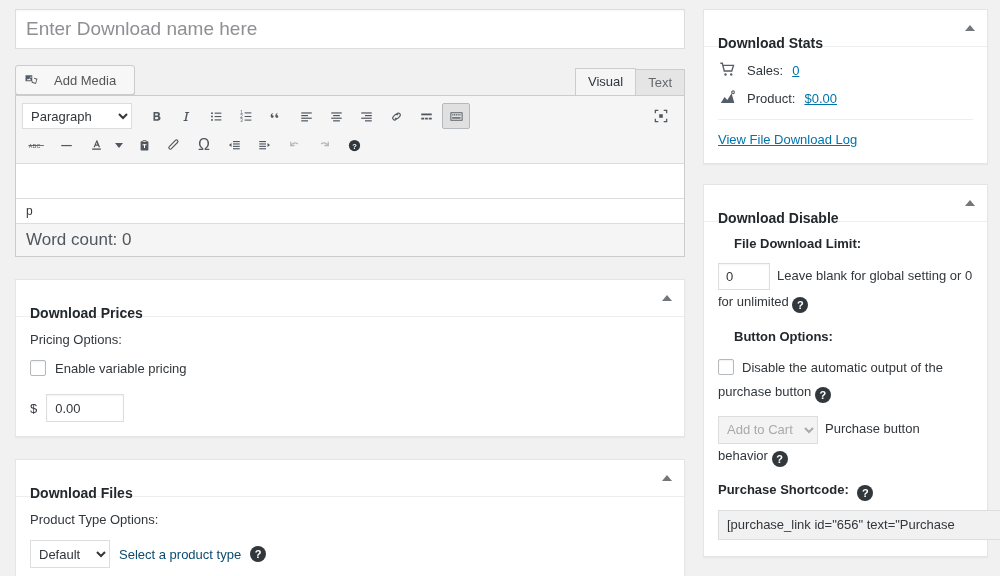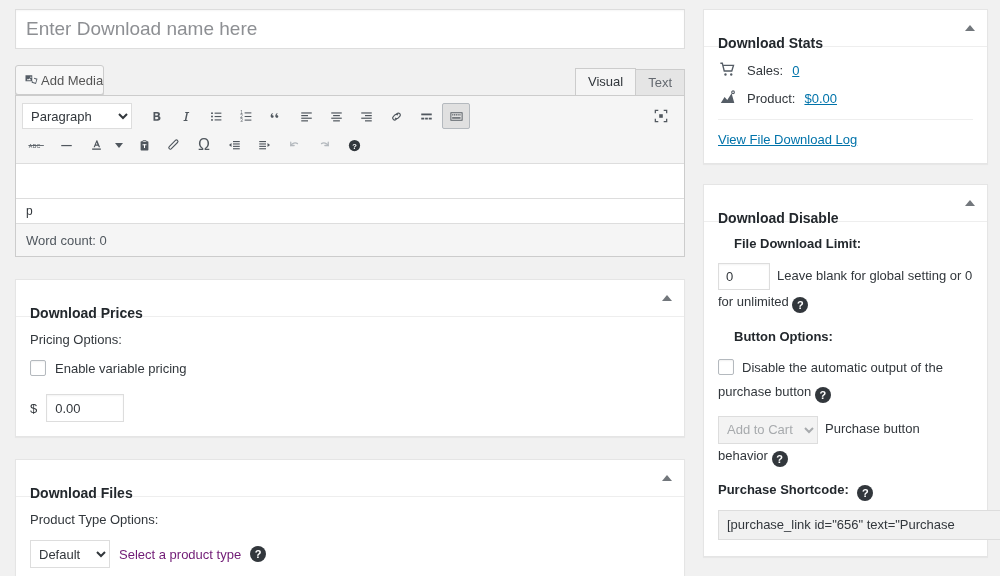--- a/index.html
+++ b/index.html
@@ -64,23 +64,23 @@
   }
   .title-field::placeholder { color: #8d8f93; opacity: 1; }
 
   
   .media-row {
     position: relative;
     margin-top: 16px;
     height: 30px;
   }
   .add-media-btn {
-    display: inline-flex; align-items: center; gap: 2px;
+    display: inline-flex; align-items: center; gap: 15px;
     height: 30px;
-    padding: 0 0 0 8px;
+    padding: 0 18px 0 8px;
     background: #f7f7f7;
     border: 1px solid #ccc;
     border-radius: 3px;
     font-size: 13px;
     color: #555;
     cursor: pointer;
     vertical-align: top;
     box-shadow: 0 1px 0 #ccc;
   }
   .media-icon { display:inline-block; width:15px; height:15px; }
@@ -180,21 +180,21 @@
     padding: 0 10px;
     font-size: 12px;
     color: #32373c;
   }
   .ed-status {
     height: 28px;
     border-top: 1px solid #ddd;
     background: #f5f5f5;
     display: flex; align-items: center;
     padding: 16px 10px;
-    font-size: 13px;
+    font-size: 17px;
     color: #50575e;
   }
 
   
   .field-label {
     font-size: 13px;
     color: #32373c;
     margin: 3px 0 13px 0;
   }
   .cb {
@@ -229,21 +229,21 @@
   .type-sel {
     height: 28px; width: 80px;
     padding: 0 4px;
     font-family: "Liberation Sans", sans-serif;
     font-size: 13px;
     color: #32373c;
     background: #fff;
     border: 1px solid #ddd;
     cursor: pointer;
   }
-  .inline-txt { font-size: 13px; color: #701a75; }
+  .inline-txt { font-size: 13px; color: #0c4a6e; }
 
   .help-dot {
     display: inline-flex; align-items: center; justify-content: center;
     width: 16px; height: 16px;
     border-radius: 50%;
     background: #32373c;
     color: #fff;
     font-size: 11px;
     font-weight: bold;
     vertical-align: -3px;

